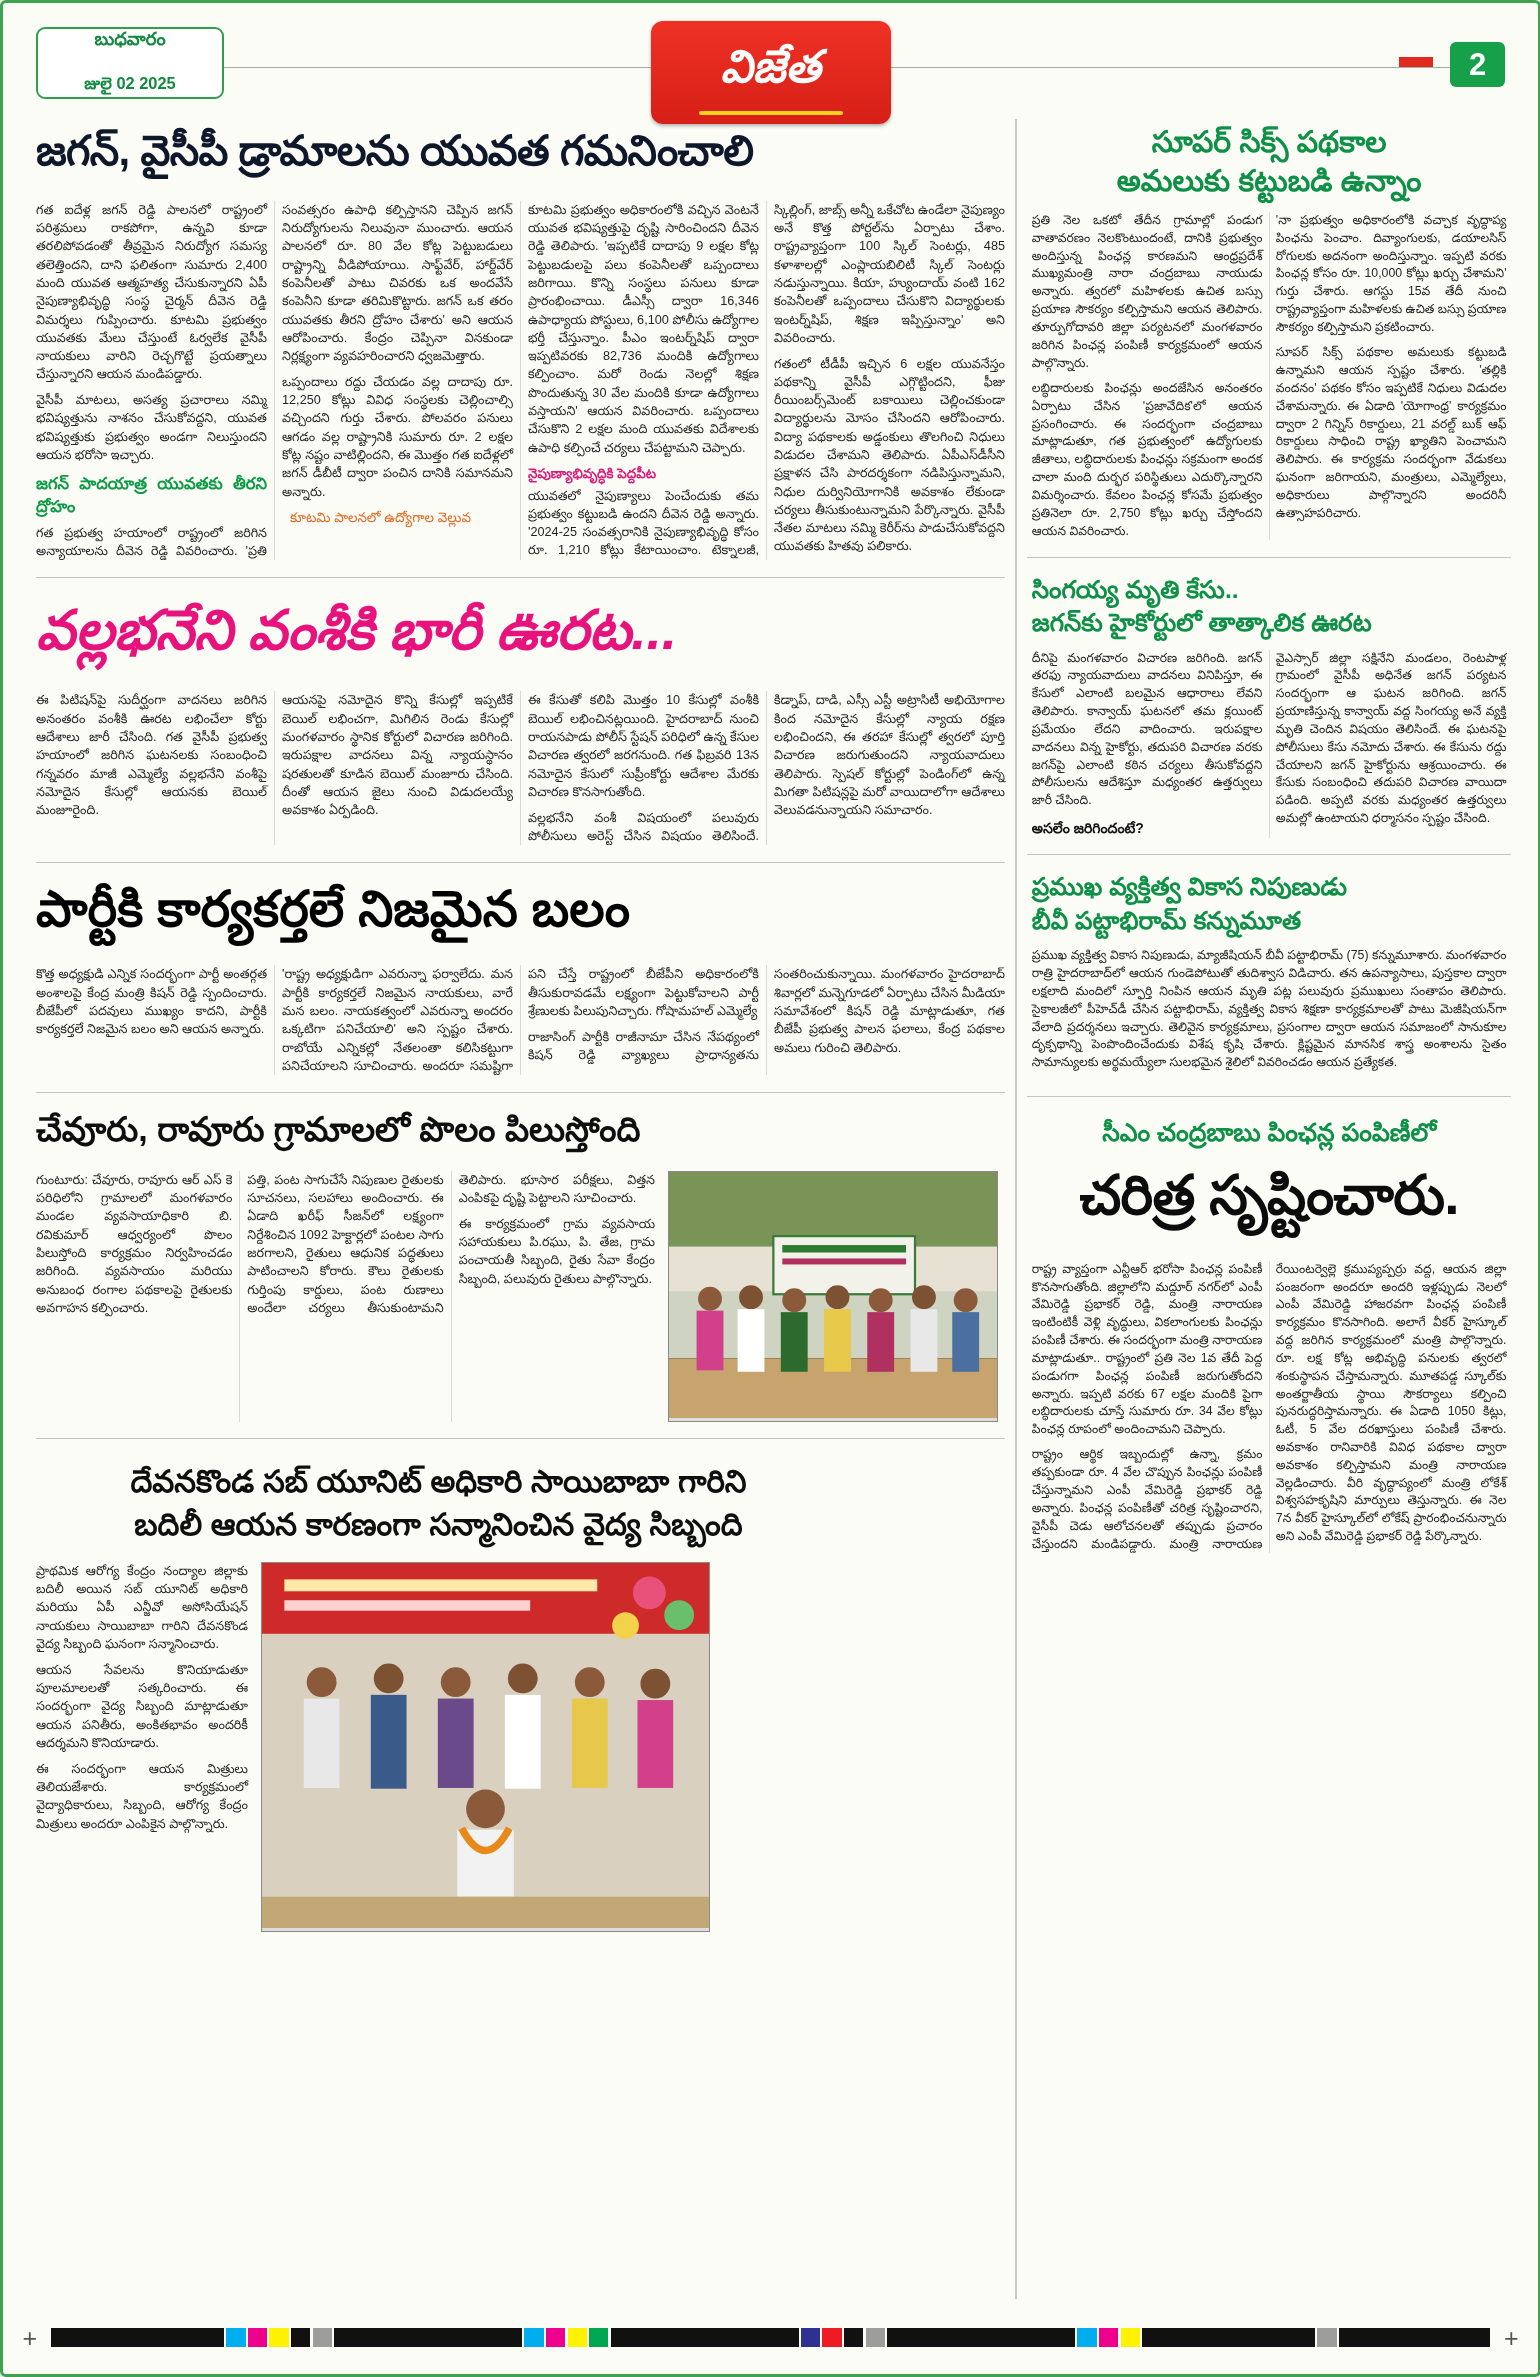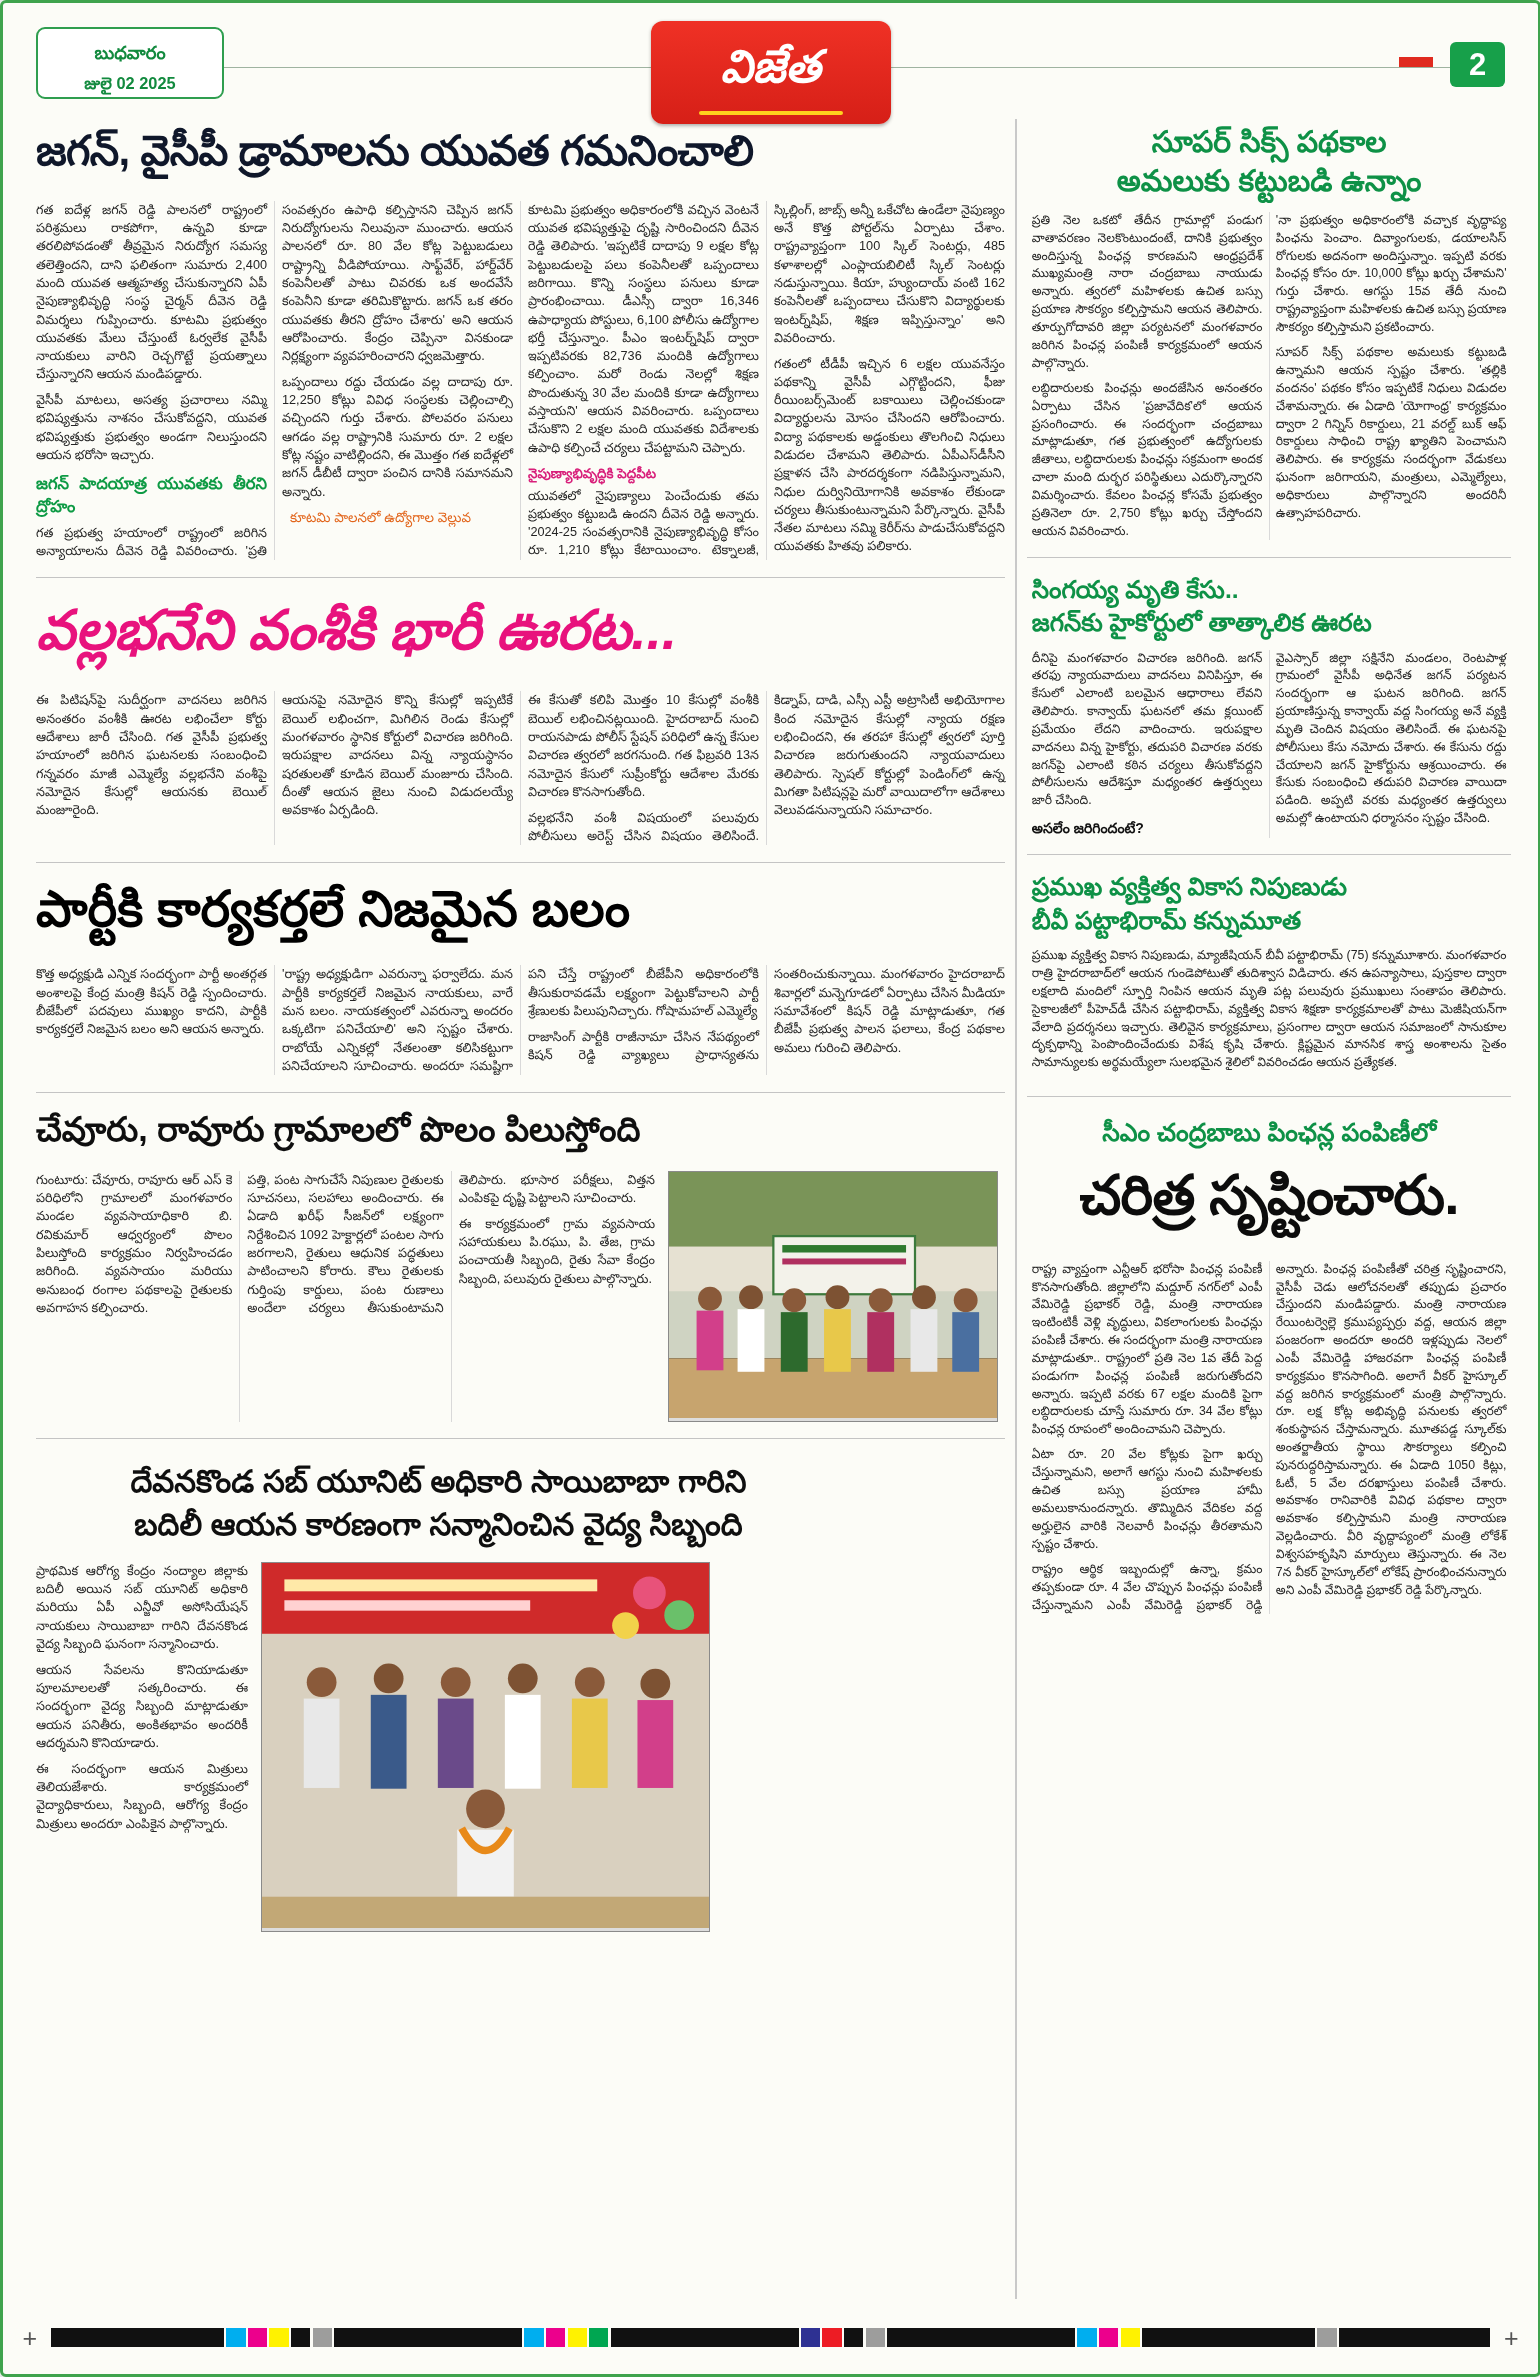--- a/index.html
+++ b/index.html
@@ -7,21 +7,21 @@
   .page {
     position:relative; width:1541px; height:2377px; margin:0 auto;
     background:#fcfcf7; border:3px solid #3fa34d; border-radius:6px;
     font-family:"Liberation Sans","DejaVu Sans",sans-serif; color:#1c1c1c; overflow:hidden;
   }
   
   .mast { position:absolute; top:18px; left:33px; right:33px; height:86px; }
   .mast-line { position:absolute; top:46px; left:0; right:0; border-top:1.5px solid #9fb3a0; }
   .date-box { position:absolute; left:0; top:6px; width:188px; height:72px;
     border:2.2px solid #2f9e4f; border-radius:9px; background:#fff;
-    display:flex; flex-direction:column; justify-content:flex-end; align-items:center; gap:6px; }
+    display:flex; flex-direction:column; justify-content:space-between; align-items:center; gap:6px; }
   .date-box .day  { color:#128a3e; font-weight:700; font-size:18px; }
   .date-box .date { color:#128a3e; font-weight:700; font-size:16.4px; }
   .masthead { position:absolute; left:50%; transform:translateX(-50%); top:0;
     width:240px; height:103px; background:linear-gradient(180deg,#ef3125,#d61f17);
     border-radius:12px; display:flex; align-items:center; justify-content:center;
     color:#fff; font-size:45px; font-weight:800; font-style:italic;
     box-shadow:0 1.5px 3.7px rgba(0,0,0,.3); }
   .masthead::after { content:""; position:absolute; bottom:9px; left:20%;
     width:60%; height:3.7px; background:#ffd21e; border-radius:3px; }
   .hdr-red { position:absolute; right:72px; top:36px; width:34px; height:10.4px; background:#e02a1f; }
@@ -251,21 +251,20 @@
         <div class="r-body">
           <p>ప్రముఖ వ్యక్తిత్వ వికాస నిపుణుడు, మ్యాజీషియన్ బీవీ పట్టాభిరామ్ (75) కన్నుమూశారు. మంగళవారం రాత్రి హైదరాబాద్‌లో ఆయన గుండెపోటుతో తుదిశ్వాస విడిచారు. తన ఉపన్యాసాలు, పుస్తకాల ద్వారా లక్షలాది మందిలో స్ఫూర్తి నింపిన ఆయన మృతి పట్ల పలువురు ప్రముఖులు సంతాపం తెలిపారు. సైకాలజీలో పీహెచ్‌డీ చేసిన పట్టాభిరామ్, వ్యక్తిత్వ వికాస శిక్షణా కార్యక్రమాలతో పాటు మెజీషియన్‌గా వేలాది ప్రదర్శనలు ఇచ్చారు. తెలివైన కార్యక్రమాలు, ప్రసంగాల ద్వారా ఆయన సమాజంలో సానుకూల దృక్పథాన్ని పెంపొందించేందుకు విశేష కృషి చేశారు. క్లిష్టమైన మానసిక శాస్త్ర అంశాలను సైతం సామాన్యులకు అర్థమయ్యేలా సులభమైన శైలిలో వివరించడం ఆయన ప్రత్యేకత.</p>
         </div>
       </section>
 
       <section class="r-art">
         <div class="r4-kicker">సీఎం చంద్రబాబు పింఛన్ల పంపిణీలో</div>
         <div class="r4-main">చరిత్ర సృష్టించారు.</div>
         <div class="r-body cols-2">
           <p>రాష్ట్ర వ్యాప్తంగా ఎన్టీఆర్ భరోసా పింఛన్ల పంపిణీ కొనసాగుతోంది. జిల్లాలోని మద్దూర్ నగర్‌లో ఎంపీ వేమిరెడ్డి ప్రభాకర్ రెడ్డి, మంత్రి నారాయణ ఇంటింటికీ వెళ్లి వృద్ధులు, వికలాంగులకు పింఛన్లు పంపిణీ చేశారు. ఈ సందర్భంగా మంత్రి నారాయణ మాట్లాడుతూ.. రాష్ట్రంలో ప్రతి నెల 1వ తేదీ పెద్ద పండుగగా పింఛన్ల పంపిణీ జరుగుతోందని అన్నారు. ఇప్పటి వరకు 67 లక్షల మందికి పైగా లబ్ధిదారులకు చూస్తే సుమారు రూ. 34 వేల కోట్లు పింఛన్ల రూపంలో అందించామని చెప్పారు.</p>
-          <p>ఏటా రూ. 20 వేల కోట్లకు పైగా ఖర్చు చేస్తున్నామని, అలాగే ఆగస్టు నుంచి మహిళలకు ఉచిత బస్సు ప్రయాణ హామీ అమలుకానుందన్నారు. తొమ్మిదిన వేదికల వద్ద అర్హులైన వారికి నెలవారీ పింఛన్లు తీరతామని స్పష్టం చేశారు.</p>
           <p>రాష్ట్రం ఆర్థిక ఇబ్బందుల్లో ఉన్నా, క్రమం తప్పకుండా రూ. 4 వేల చొప్పున పింఛన్లు పంపిణీ చేస్తున్నామని ఎంపీ వేమిరెడ్డి ప్రభాకర్ రెడ్డి అన్నారు. పింఛన్ల పంపిణీతో చరిత్ర సృష్టించారని, వైసీపీ చెడు ఆలోచనలతో తప్పుడు ప్రచారం చేస్తుందని మండిపడ్డారు. మంత్రి నారాయణ రేయింటర్వెల్లె క్రముప్యప్పర్రు వద్ద, ఆయన జిల్లా పంజరంగా అందరూ అందరి ఇళ్లప్పుడు నెలలో ఎంపీ వేమిరెడ్డి హాజరవగా పింఛన్ల పంపిణీ కార్యక్రమం కొనసాగింది. అలాగే వీకర్ హైస్కూల్ వద్ద జరిగిన కార్యక్రమంలో మంత్రి పాల్గొన్నారు. రూ. లక్ష కోట్ల అభివృద్ధి పనులకు త్వరలో శంకుస్థాపన చేస్తామన్నారు. మూతపడ్డ స్కూల్‌కు అంతర్జాతీయ స్థాయి సౌకర్యాలు కల్పించి పునరుద్ధరిస్తామన్నారు. ఈ ఏడాది 1050 కిట్లు, ఓటీ, 5 వేల దరఖాస్తులు పంపిణీ చేశారు. అవకాశం రానివారికి వివిధ పథకాల ద్వారా అవకాశం కల్పిస్తామని మంత్రి నారాయణ వెల్లడించారు. వీరి వృద్ధాప్యంలో మంత్రి లోకేశ్ విశ్వసహకృషిని మార్పులు తెస్తున్నారు. ఈ నెల 7న వీకర్ హైస్కూల్‌లో లోకేష్ ప్రారంభించనున్నారు అని ఎంపీ వేమిరెడ్డి ప్రభాకర్ రెడ్డి పేర్కొన్నారు.</p>
         </div>
       </section>
 
     </aside>
   </main>
 
   <span class="crop left">+</span>
   <footer class="regbar">
       <div style="background: rgb(17, 17, 17); flex: 1 1 89px;"></div>

